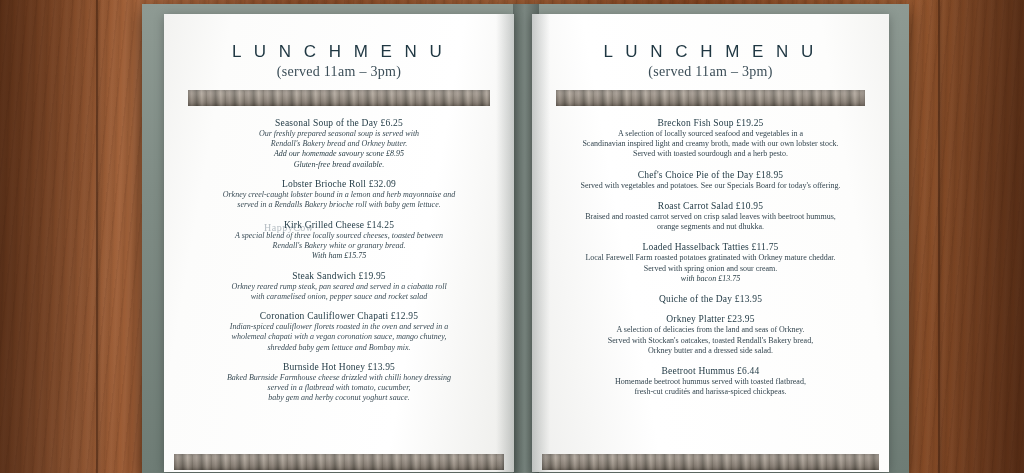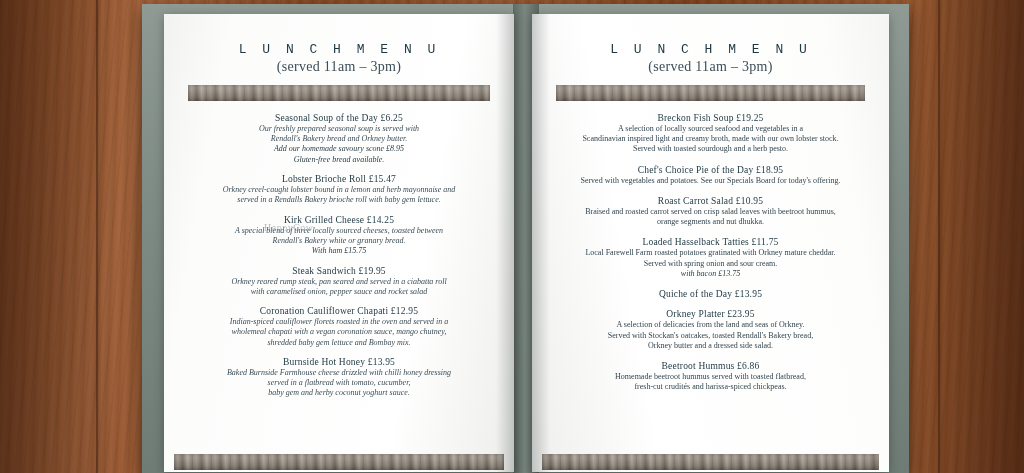--- a/index.html
+++ b/index.html
@@ -92,22 +92,22 @@
   }
   .page-inner {
     position: relative;
     height: 100%;
     padding: 18px 14px 0 14px;
     box-sizing: border-box;
     color: #2c3d46;
     text-align: center;
   }
   .menu-title {
-    font-family: Liberation Mono, monospace;
-    font-size: 13px;
+    font-family: Liberation Sans, sans-serif;
+    font-size: 17px;
     letter-spacing: 4px;
     color: #1f3742;
     margin: 10px 0 2px 0;
     font-weight: 400;
   }
   .menu-sub {
     font-family: "Liberation Serif", serif;
     font-size: 14px;
     color: #3b4d57;
     letter-spacing: 0.3px;
@@ -204,21 +204,21 @@
         <div class="menu-title">L U N C H   M E N U</div>
         <div class="menu-sub">(served 11am – 3pm)</div>
         <div class="banner"></div>
 
         <div class="item">
           <div class="item-name">Seasonal Soup of the Day £6.25</div>
           <div class="item-desc">Our freshly prepared seasonal soup is served with<br>Rendall's Bakery bread and Orkney butter.</div>
           <div class="item-extra">Add our homemade savoury scone £8.95<br>Gluten-free bread available.</div>
         </div>
         <div class="item">
-          <div class="item-name">Lobster Brioche Roll £15.47</div>
+          <div class="item-name">Lobster Brioche Roll £32.09</div>
           <div class="item-desc">Orkney creel-caught lobster bound in a lemon and herb mayonnaise and<br>served in a Rendalls Bakery brioche roll with baby gem lettuce.</div>
         </div>
         <div class="item">
           <div class="item-name">Kirk Grilled Cheese £14.25</div>
           <div class="item-desc">A special blend of three locally sourced cheeses, toasted between<br>Rendall's Bakery white or granary bread.</div>
           <div class="item-extra">With ham £15.75</div>
         </div>
         <div class="item">
           <div class="item-name">Steak Sandwich £19.95</div>
           <div class="item-desc">Orkney reared rump steak, pan seared and served in a ciabatta roll<br>with caramelised onion, pepper sauce and rocket salad</div>
@@ -261,21 +261,21 @@
           <div class="item-extra">with bacon £13.75</div>
         </div>
         <div class="item">
           <div class="item-name">Quiche of the Day £13.95</div>
         </div>
         <div class="item">
           <div class="item-name">Orkney Platter £23.95</div>
           <div class="item-desc">A selection of delicacies from the land and seas of Orkney.<br>Served with Stockan's oatcakes, toasted Rendall's Bakery bread,<br>Orkney butter and a dressed side salad.</div>
         </div>
         <div class="item">
-          <div class="item-name">Beetroot Hummus £6.86</div>
+          <div class="item-name">Beetroot Hummus £6.44</div>
           <div class="item-desc">Homemade beetroot hummus served with toasted flatbread,<br>fresh-cut crudités and harissa-spiced chickpeas.</div>
         </div>
 
         <div class="banner-bottom"></div>
       </div>
       <div class="shadow-gutter-right"></div>
     </div>
   </div>
 
   <div class="watermark">HappyCow</div>

